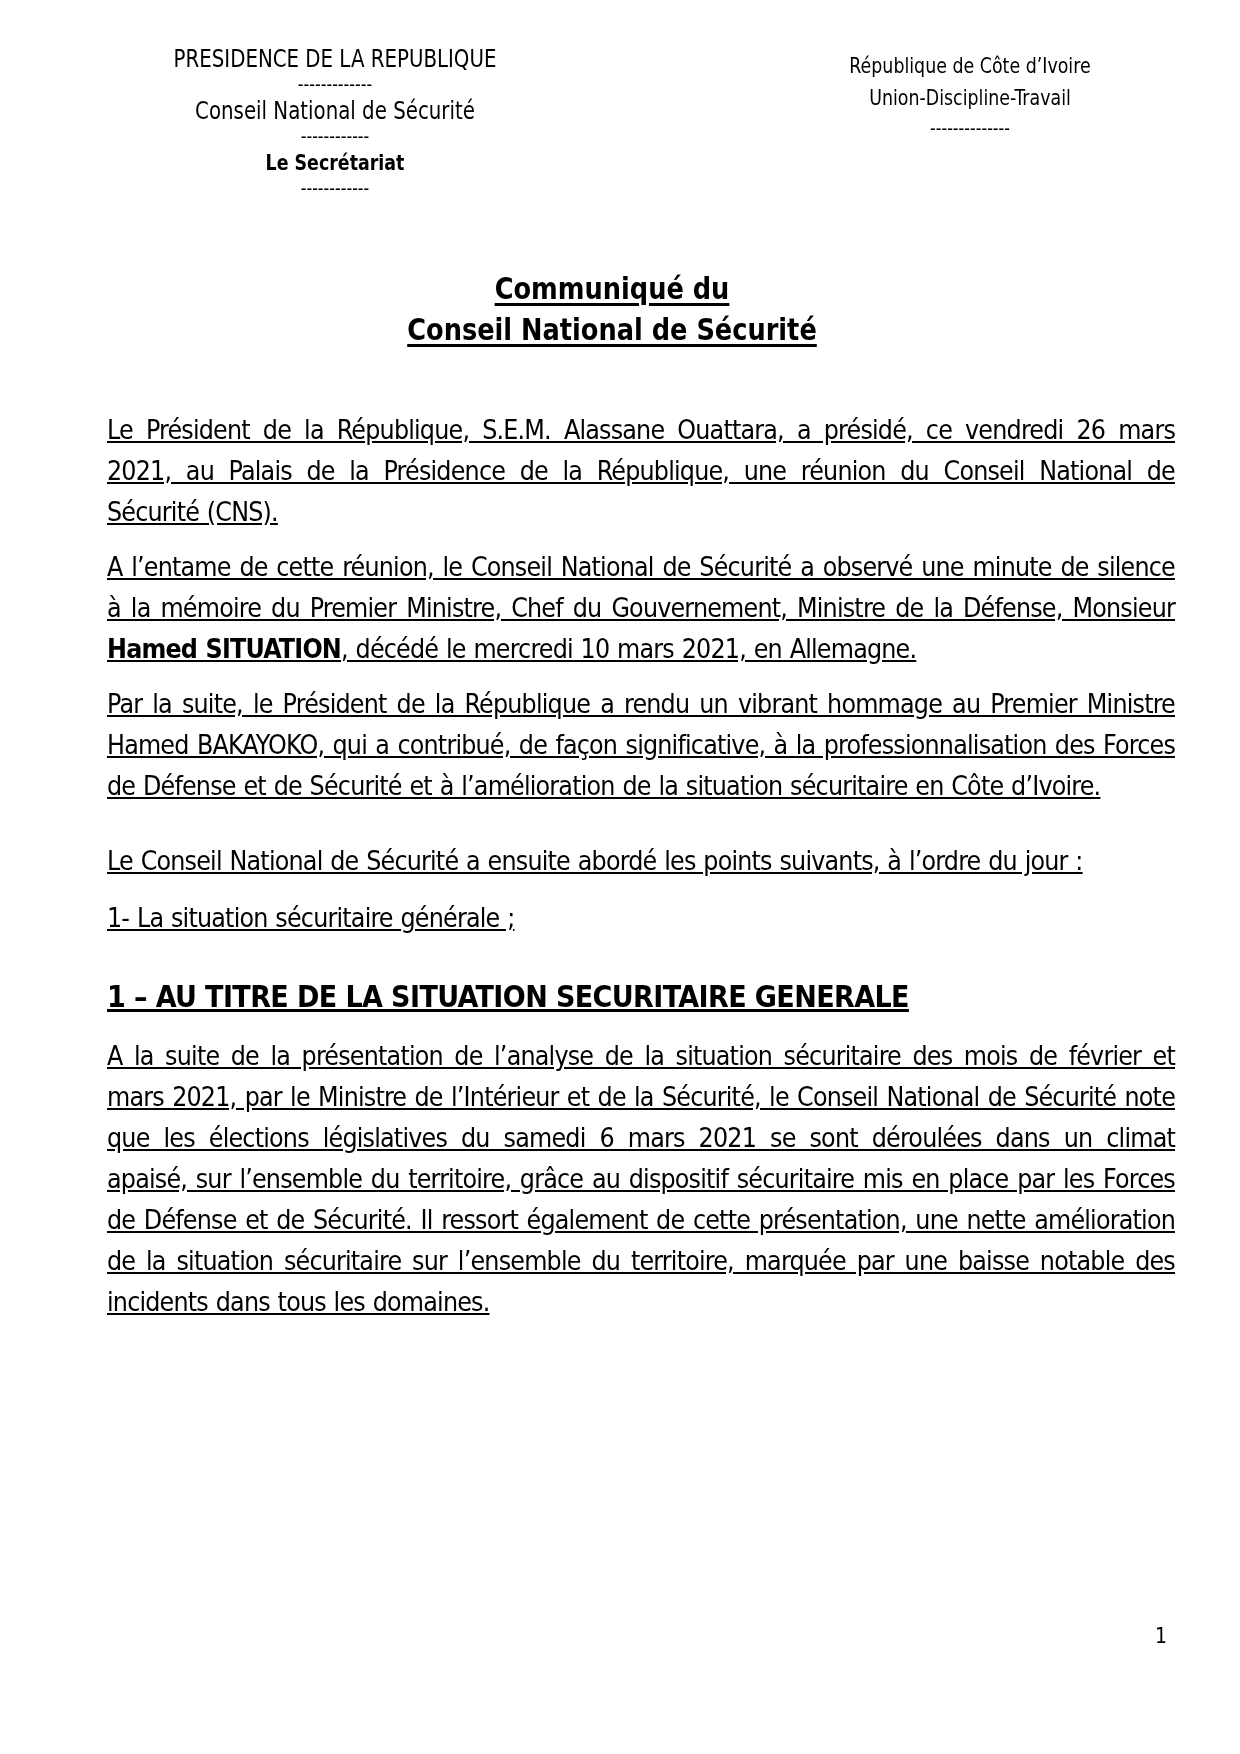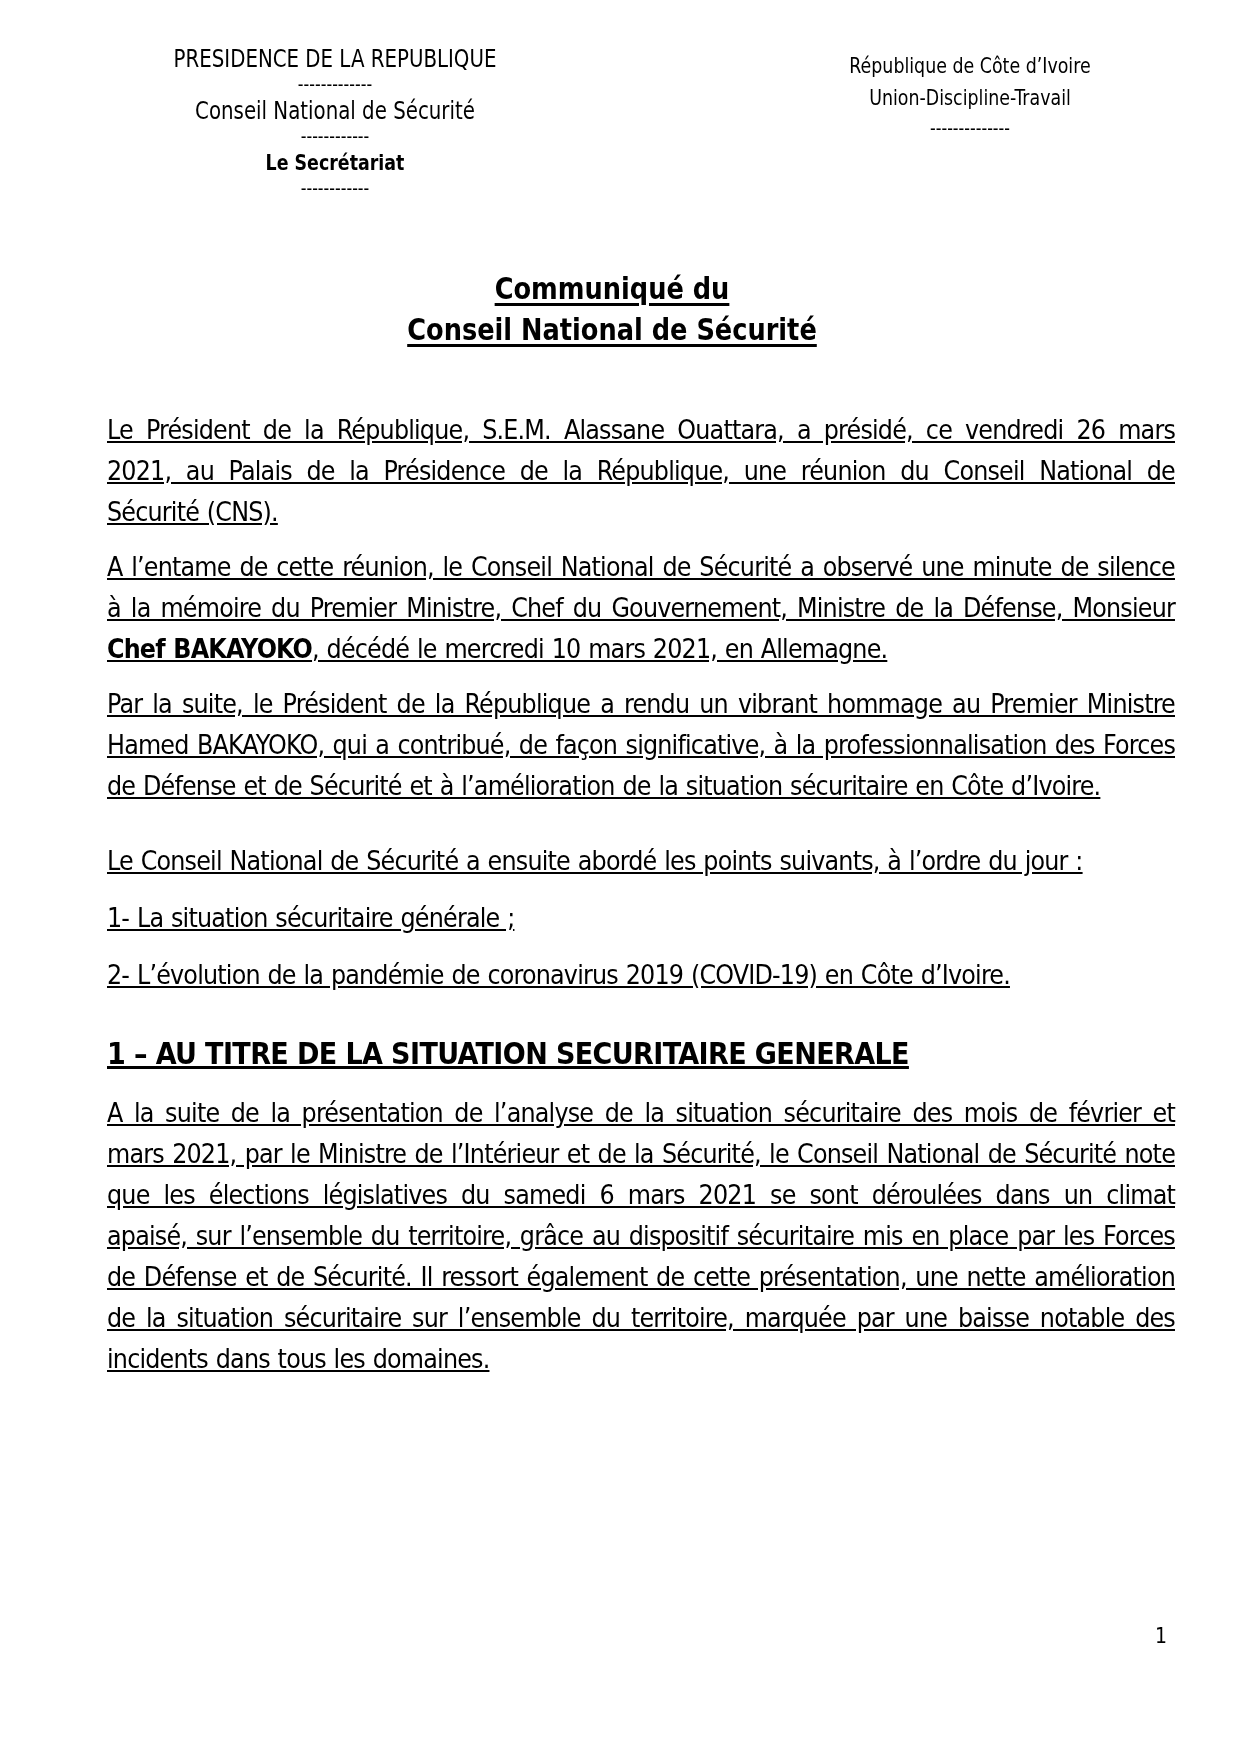--- a/index.html
+++ b/index.html
@@ -44,22 +44,21 @@
   <span class="sep">--------------</span>
 </div>
 
 <div class="title">
   <span>Communiqué du</span>
   <span>Conseil National de Sécurité</span>
 </div>
 
 <div class="body">
   <p class="narrow">Le Président de la République, S.E.M. Alassane Ouattara, a présidé, ce vendredi 26 mars 2021, au Palais de la Présidence de la République, une réunion du Conseil National de Sécurité (CNS).</p>
-  <p class="narrow"><span>A l’entame de cette réunion, le Conseil National de Sécurité a observé une minute de silence à la mémoire du Premier Ministre, Chef du Gouvernement, Ministre de la Défense, Monsieur </span><b>Chef BAKAYOKO</b><span>, décédé le mercredi 10 mars 2021, en Allemagne.</span></p>
+  <p class="narrow"><span>A l’entame de cette réunion, le Conseil National de Sécurité a observé une minute de silence à la mémoire du Premier Ministre, Chef du Gouvernement, Ministre de la Défense, Monsieur </span><b>Hamed SITUATION</b><span>, décédé le mercredi 10 mars 2021, en Allemagne.</span></p>
   <p class="narrow" style="margin-bottom:34px">Par la suite, le Président de la République a rendu un vibrant hommage au Premier Ministre Hamed BAKAYOKO, qui a contribué, de façon significative, à la professionnalisation des Forces de Défense et de Sécurité et à l’amélioration de la situation sécuritaire en Côte d’Ivoire.</p>
   <p class="narrow" style="margin-bottom:16px">Le Conseil National de Sécurité a ensuite abordé les points suivants, à l’ordre du jour :</p>
   <p class="narrow item">1- La situation sécuritaire générale ;</p>
-  <p class="narrow item">2- L’évolution de la pandémie de coronavirus 2019 (COVID-19) en Côte d’Ivoire.</p>
   <p class="section-h">1 – AU TITRE DE LA SITUATION SECURITAIRE GENERALE</p>
   <p class="narrow">A la suite de la présentation de l’analyse de la situation sécuritaire des mois de février et mars 2021, par le Ministre de l’Intérieur et de la Sécurité, le Conseil National de Sécurité note que les élections législatives du samedi 6 mars 2021 se sont déroulées dans un climat apaisé, sur l’ensemble du territoire, grâce au dispositif sécuritaire mis en place par les Forces de Défense et de Sécurité. Il ressort également de cette présentation, une nette amélioration de la situation sécuritaire sur l’ensemble du territoire, marquée par une baisse notable des incidents dans tous les domaines.</p>
 </div>
 
 <div class="pagenum">1</div>
 
 </body></html>

